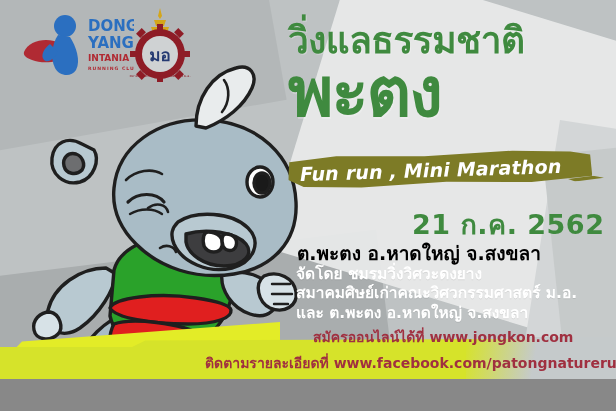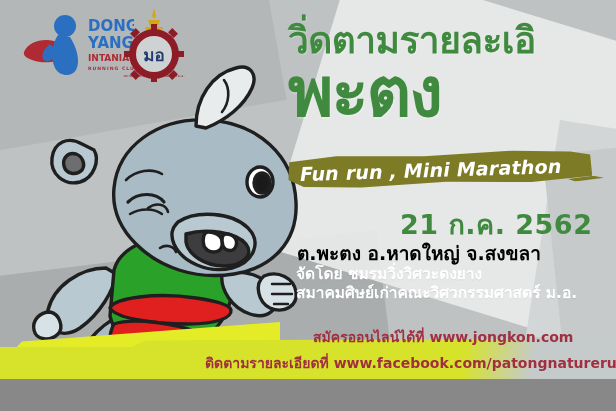--- a/index.html
+++ b/index.html
@@ -121,21 +121,21 @@
   
   .logo-dongyang {
     position: absolute;
     left: 22px;
     top: 8px;
     width: 112px;
     height: 70px;
   }
   .logo-eng {
     position: absolute;
-    left: 118px;
+    left: 124px;
     top: 6px;
     width: 72px;
     height: 76px;
   }
 
   
   .mascot {
     position: absolute;
     left: 10px;
     top: 62px;
@@ -197,21 +197,21 @@
     font-weight: bold;
     font-style: italic;
     color: #ffffff;
     white-space: nowrap;
     transform: rotate(-1.8deg);
     letter-spacing: 0.2px;
   }
 
   .date-text {
     position: absolute;
-    left: 400px;
+    left: 412px;
     top: 203px;
     font-size: 27px;
     font-weight: bold;
     color: #3f8a3f;
     white-space: nowrap;
     letter-spacing: 0.5px;
   }
   .place-text {
     position: absolute;
     left: 297px;
@@ -371,32 +371,33 @@
       </g>
     </svg>
   </div>
 
   <div class="wedge-yellow"></div>
   <div class="wedge-olive"></div>
   <div class="band-bottom-tail"></div>
   <div class="band-bottom"></div>
   <div class="band-bottom-fade2"></div>
 
-  <div class="title-line1">วิ่ดตามรายละเอิ</div>
+  <div class="title-line1">วิ่งแลธรรมชาติ</div>
   <div class="title-line2">พะตง</div>
 
   <div class="brush"></div>
   <div class="brush-flick"></div>
   <div class="brush-text">Fun run , Mini Marathon</div>
 
   <div class="date-text">21 ก.ค. 2562</div>
   <div class="place-text">ต.พะตง อ.หาดใหญ่ จ.สงขลา</div>
 
   <div class="org-block">
     <div>จัดโดย ชมรมวิ่งวิศวะดงยาง</div>
     <div>สมาคมศิษย์เก่าคณะวิศวกรรมศาสตร์ ม.อ.</div>
+    <div>และ ต.พะตง อ.หาดใหญ่ จ.สงขลา</div>
   </div>
 
   <div class="reg-line">สมัครออนไลน์ได้ที่ www.jongkon.com</div>
   <div class="follow-line">ติดตามรายละเอียดที่ www.facebook.com/patongnaturerun/</div>
 
 
 </div>
 
 </body></html>

